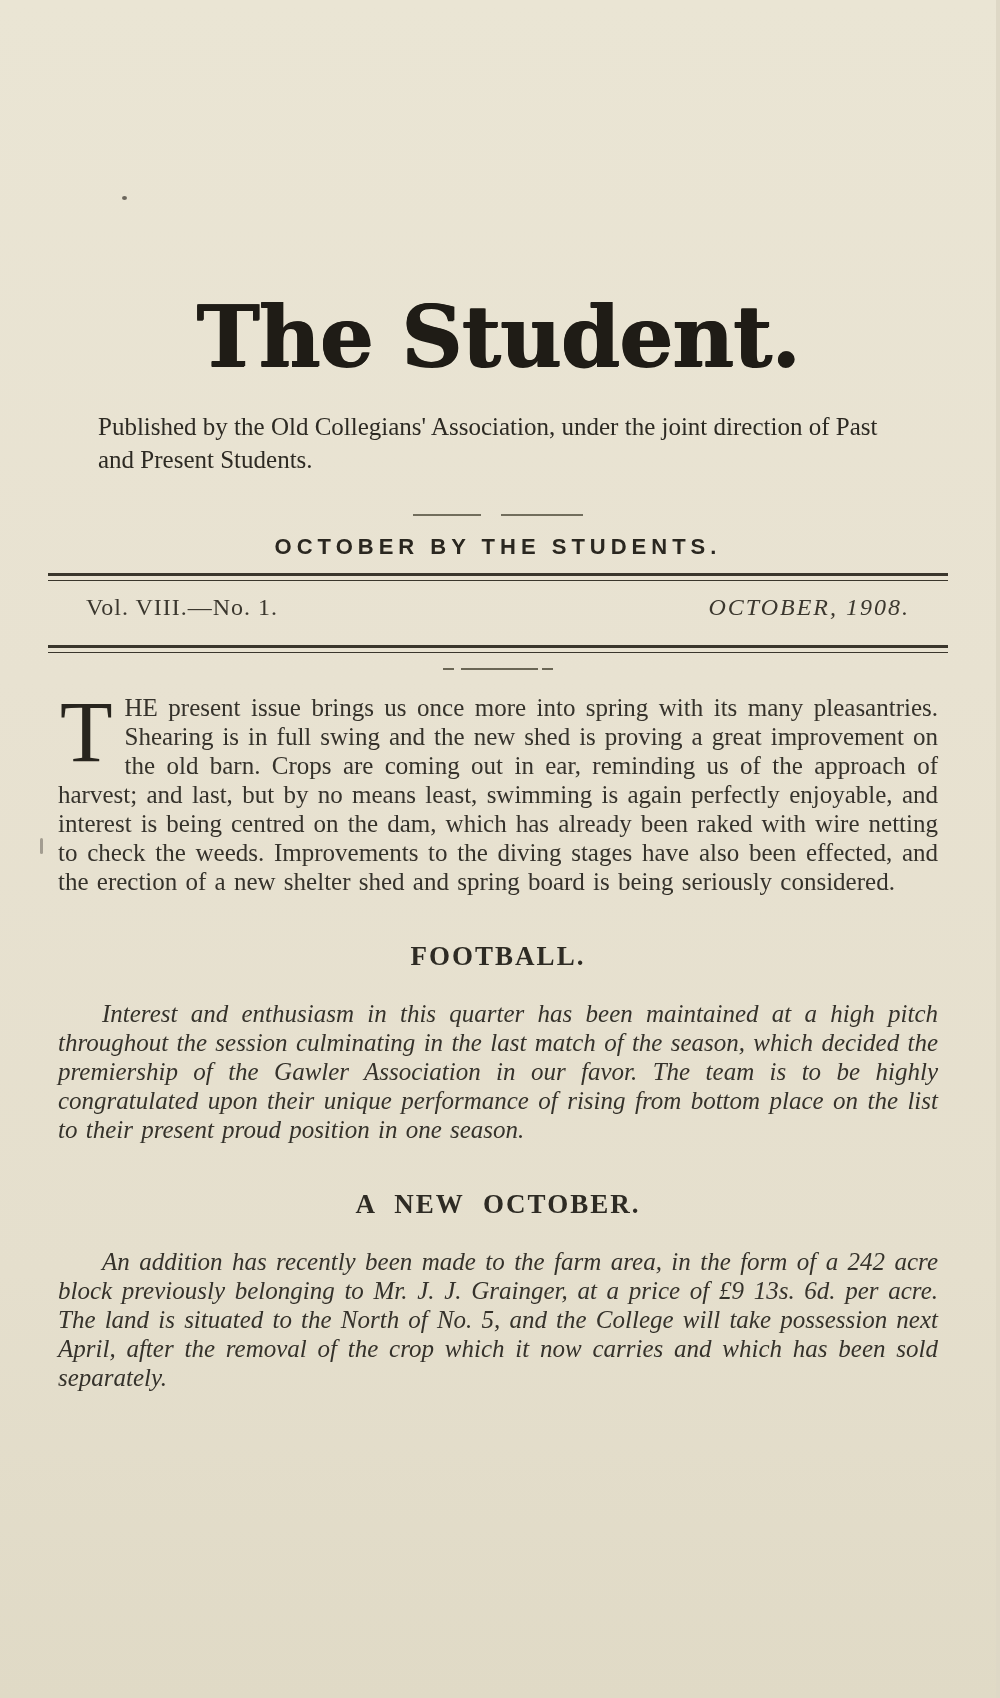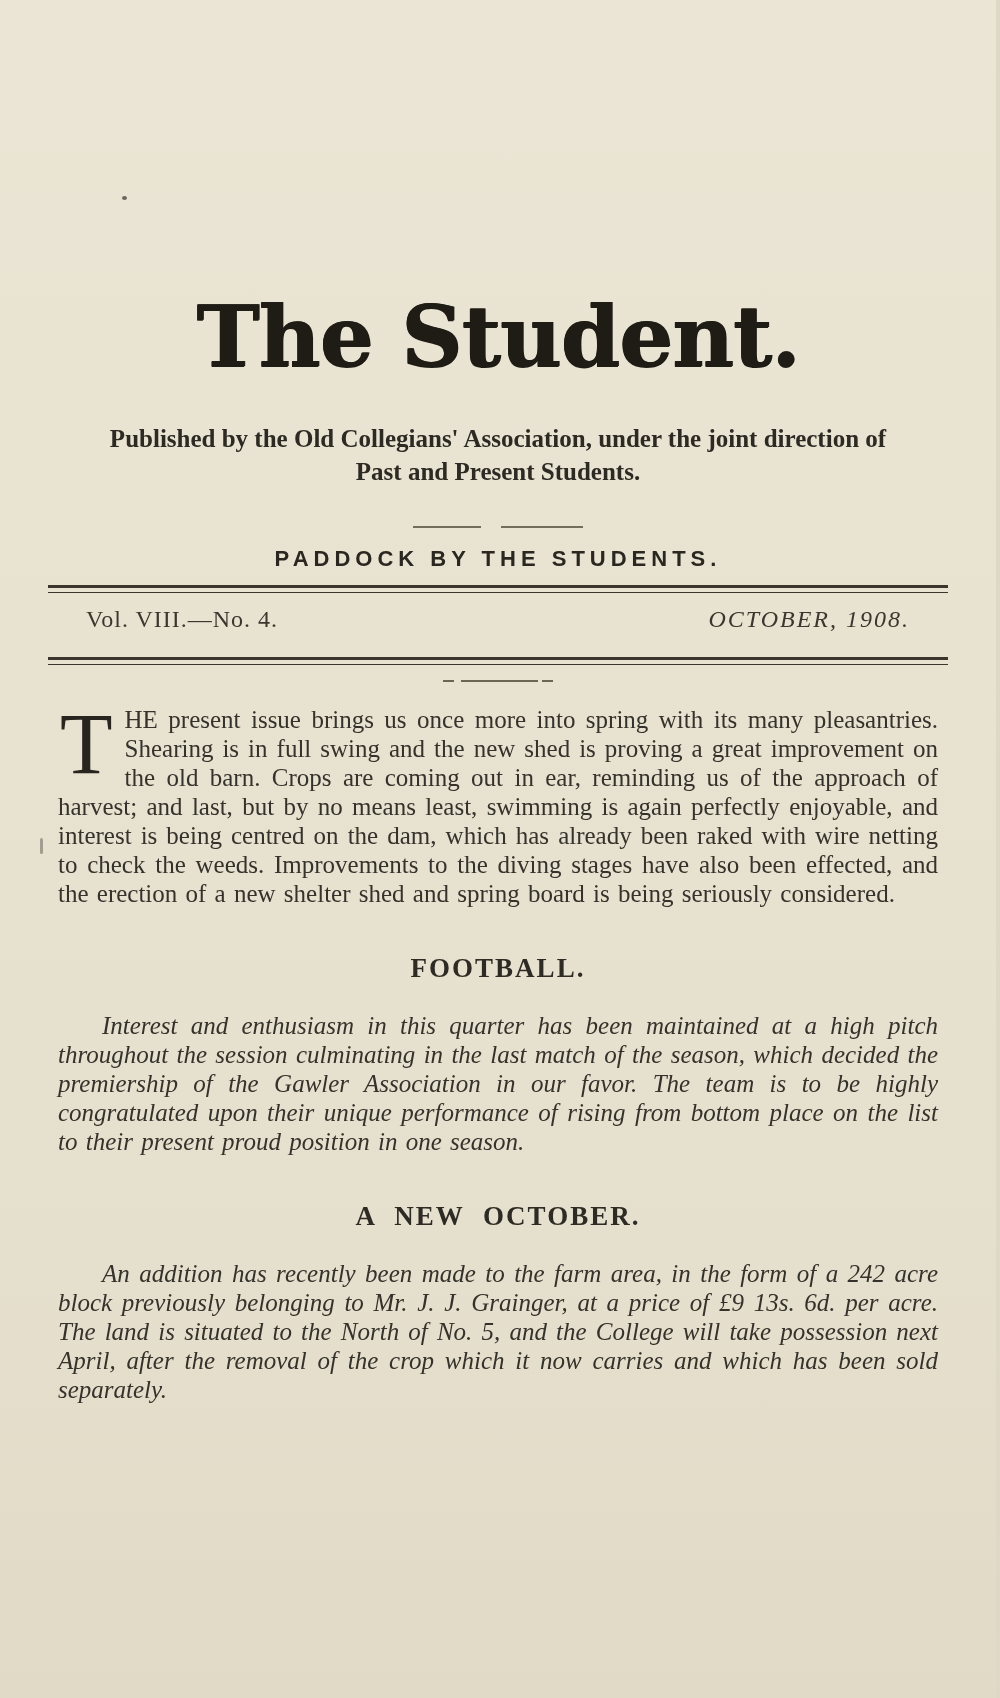--- a/index.html
+++ b/index.html
@@ -26,23 +26,22 @@
     font-family: "DejaVu Serif", serif;
     font-weight: bold;
     font-size: 85px;
     line-height: 1;
     letter-spacing: -1px;
     color: #1f1c16;
     text-shadow: 1px 0 0 #1f1c16, 0 1px 0 #1f1c16;
   }
   .imprint {
     max-width: 800px;
-    margin: 44px auto 0;
-    text-align: center;
-    font-weight: bold;
+    margin: 32px auto 0;
+    font-weight: normal;
     font-size: 25px;
     line-height: 1.3;
     color: #2d2a23;
   }
   .dash-rule {
     width: 170px; height: 2px;
     margin: 38px auto 0;
     background: linear-gradient(90deg, #54503f 0%, #54503f 40%, transparent 40%, transparent 52%, #54503f 52%, #54503f 100%);
     opacity: .8;
   }
@@ -120,26 +119,26 @@
 
   <span class="speck speck-1"></span>
   <span class="speck speck-2"></span>
 
   <h1 class="masthead">The Student.</h1>
 
   <p class="imprint">Published by the Old Collegians' Association, under the joint direction of Past and Present Students.</p>
 
   <div class="dash-rule"></div>
 
-  <div class="edited-line">PADDOCK BY THE STUDENTS.</div>
+  <div class="edited-line">OCTOBER BY THE STUDENTS.</div>
 
   <div class="double-rule"></div>
 
   <div class="issue-row">
-    <span class="issue-volume">Vol. VIII.—No. 4.</span>
+    <span class="issue-volume">Vol. VIII.—No. 1.</span>
     <span class="issue-date">OCTOBER, 1908.</span>
   </div>
 
   <div class="double-rule"></div>
 
 
   <div class="heading-rule"></div>
 
   <p class="body-para">
     <span class="dropcap">T</span><span>HE present issue brings us once more into spring with its many pleasantries.  Shearing is in full swing and the new shed is proving a great improvement on the old barn.  Crops are coming out in ear, reminding us of the approach of harvest; and last, but by no means least, swimming is again perfectly enjoyable, and interest is being centred on the dam, which has already been raked with wire netting to check the weeds.  Improvements to the diving stages have also been effected, and the erection of a new shelter shed and spring board is being seriously considered.</span>

